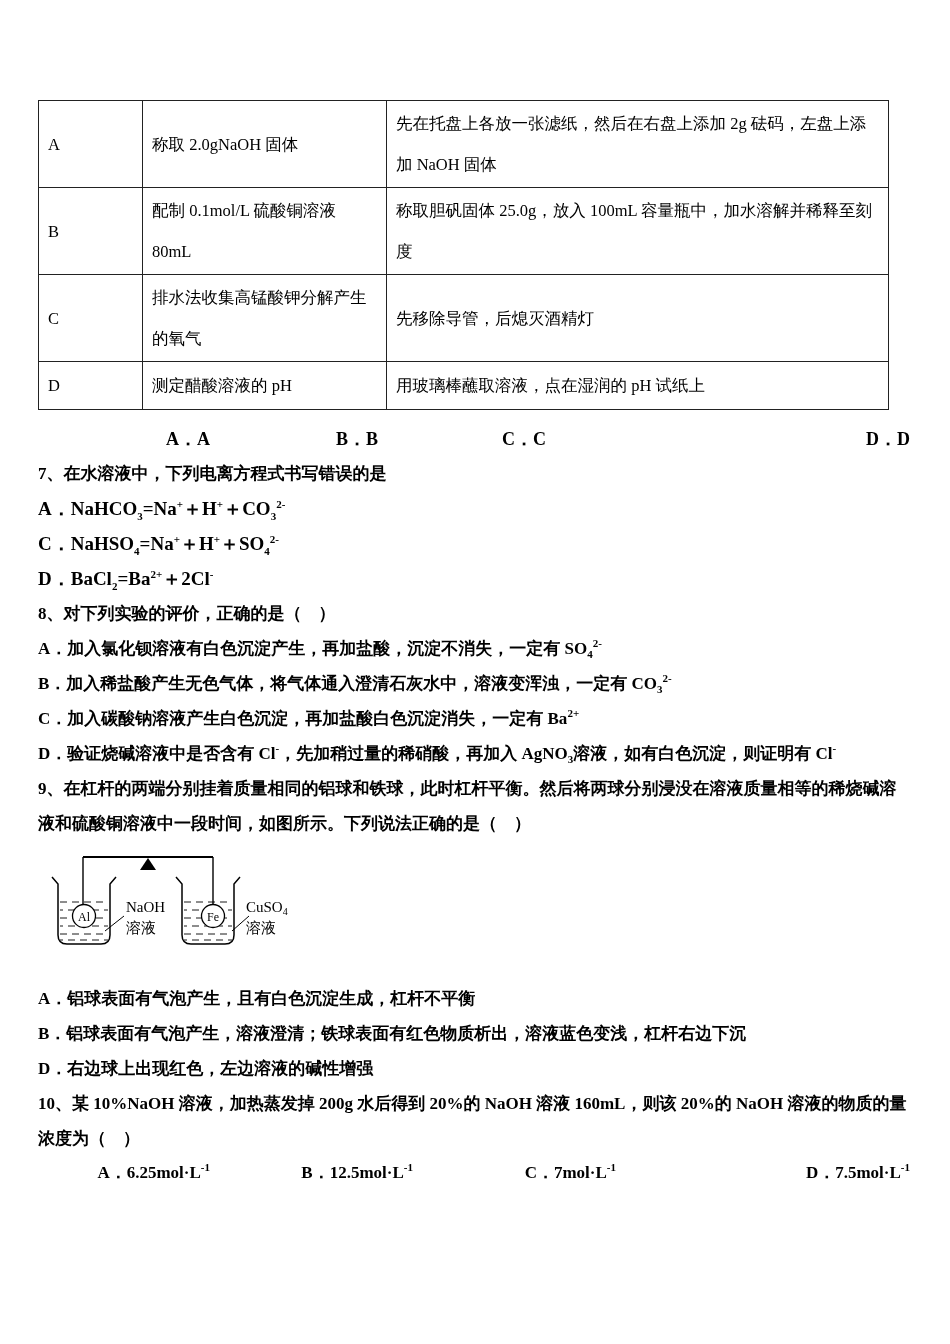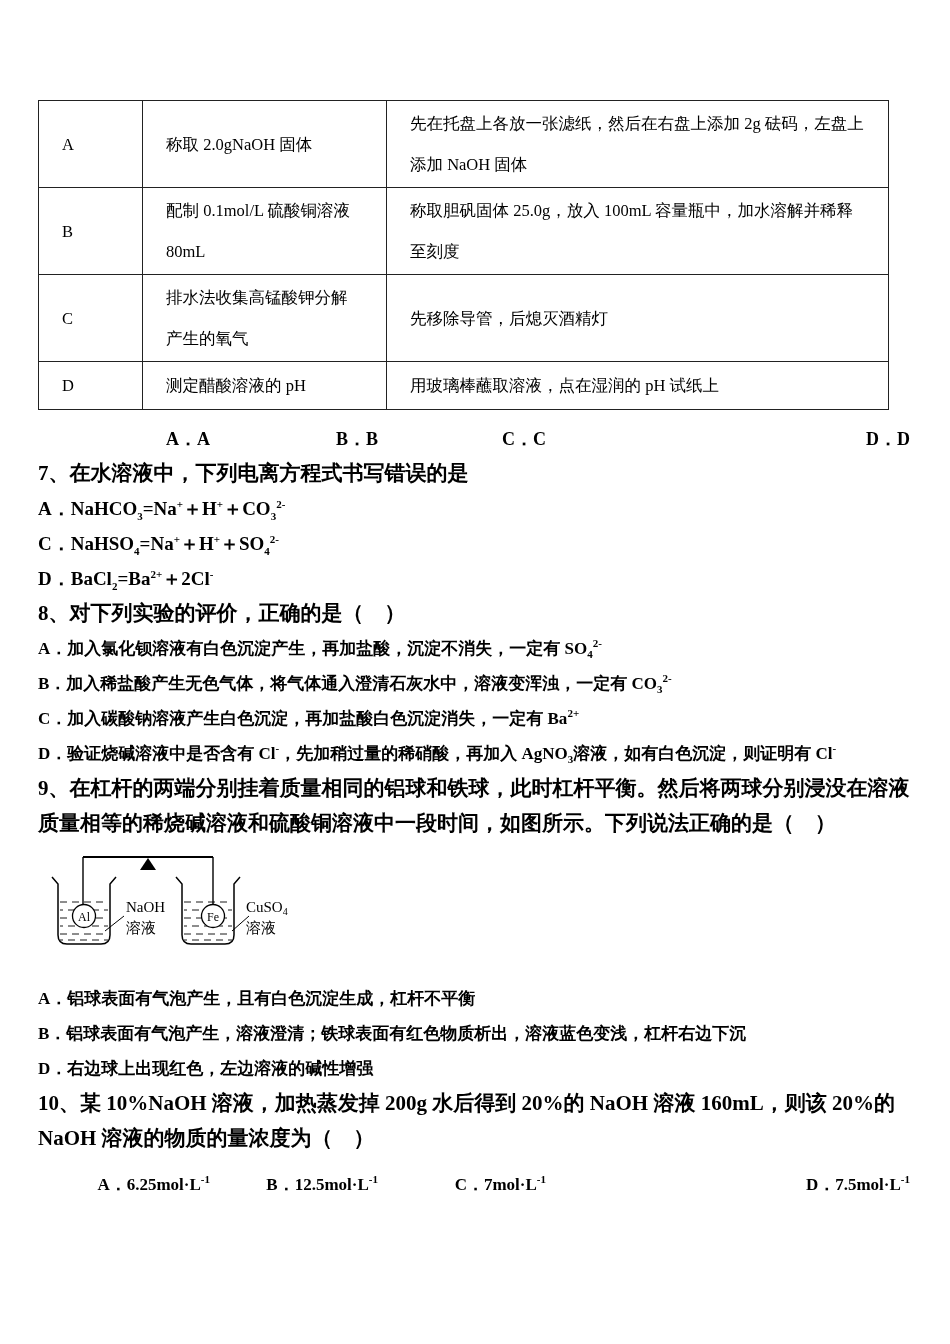--- a/index.html
+++ b/index.html
@@ -23,42 +23,42 @@
   
   table.qtable {
     border-collapse: collapse;
     width: 850px;
     table-layout: fixed;
     font-size: 16.5px;
     font-weight: normal;
   }
   table.qtable td {
     border: 1.5px solid #222;
-    padding: 2px 23px;
+    padding: 2px 9px;
     line-height: 41px;
     vertical-align: middle;
     word-break: break-word;
   }
   tr.row-tall  { height: 76px; }
   tr.row-short { height: 48px; }
   
   .spread-row {
     display: flex;
     margin: 12px 0 0 4px;
     line-height: 34px;
     font-size: 18px;
     font-weight: bold;
     text-align: right;
   }
   .spread-item { width: 168px; flex: 0 0 168px; }
   .spread-item:last-child { width: auto; flex: 1 1 auto; }
   
   .qblock { margin: 0; }
   .qtitle, .qtext {
-    font-size: 21px;
+    font-size: 17px;
     font-weight: bold;
     line-height: 35px;
   }
   .opt {
     font-size: 17px;
     font-weight: bold;
     line-height: 35px;
   }
   .opt.chem { font-size: 19px; }
   sup, sub {
@@ -184,21 +184,21 @@
       </svg>
     </div>
 
     <div class="opt">A．铝球表面有气泡产生，且有白色沉淀生成，杠杆不平衡</div>
     <div class="opt">B．铝球表面有气泡产生，溶液澄清；铁球表面有红色物质析出，溶液蓝色变浅，杠杆右边下沉</div>
     <div class="opt">D．右边球上出现红色，左边溶液的碱性增强</div>
   </div>
 
   <div class="qblock">
     <div class="qtext">10、某 10%NaOH 溶液，加热蒸发掉 200g 水后得到 20%的 NaOH 溶液 160mL，则该 20%的 NaOH 溶液的物质的量浓度为（　）</div>
-    <div class="spread-row" style="margin-top:12px; font-size:17px;">
+    <div class="spread-row" style="margin-top:0; font-size:17px;gap:35px;">
       <span class="spread-item">A．6.25mol·L<sup>-1</sup></span>
       <span class="spread-item">B．12.5mol·L<sup>-1</sup></span>
       <span class="spread-item">C．7mol·L<sup>-1</sup></span>
       <span class="spread-item">D．7.5mol·L<sup>-1</sup></span>
     </div>
   </div>
 
 </div>
 
 </body></html>

